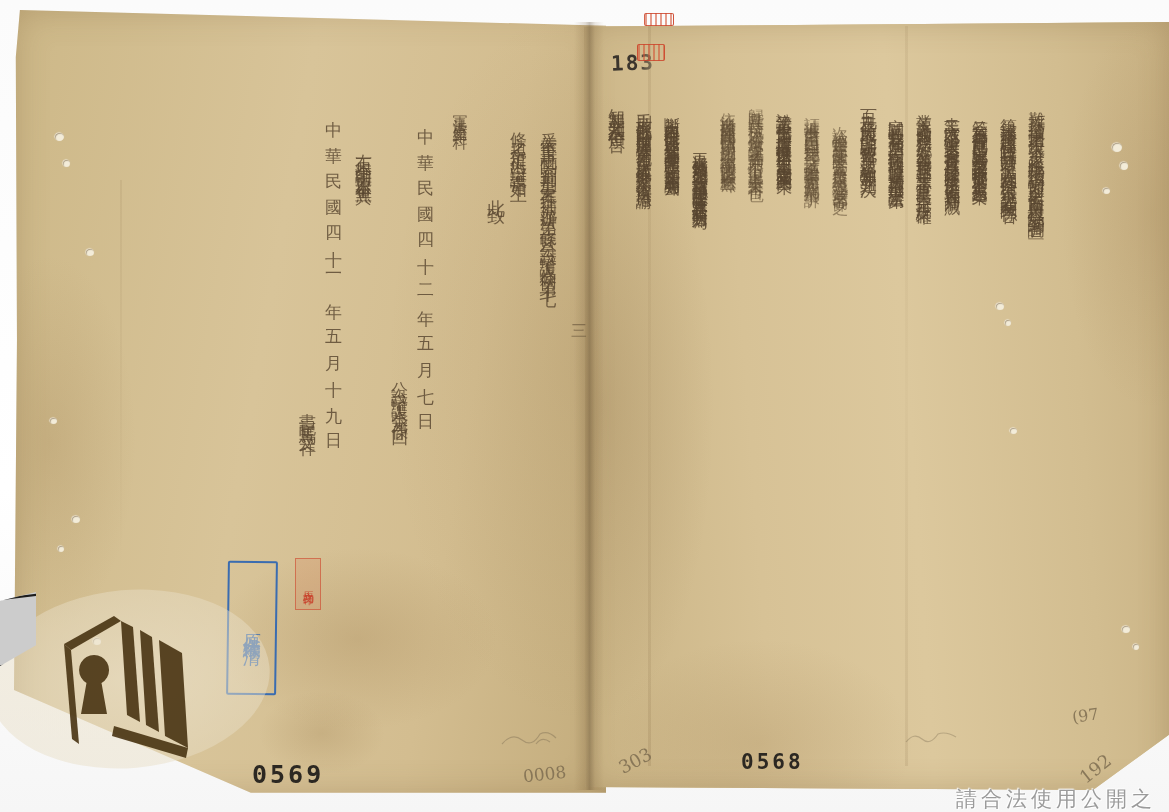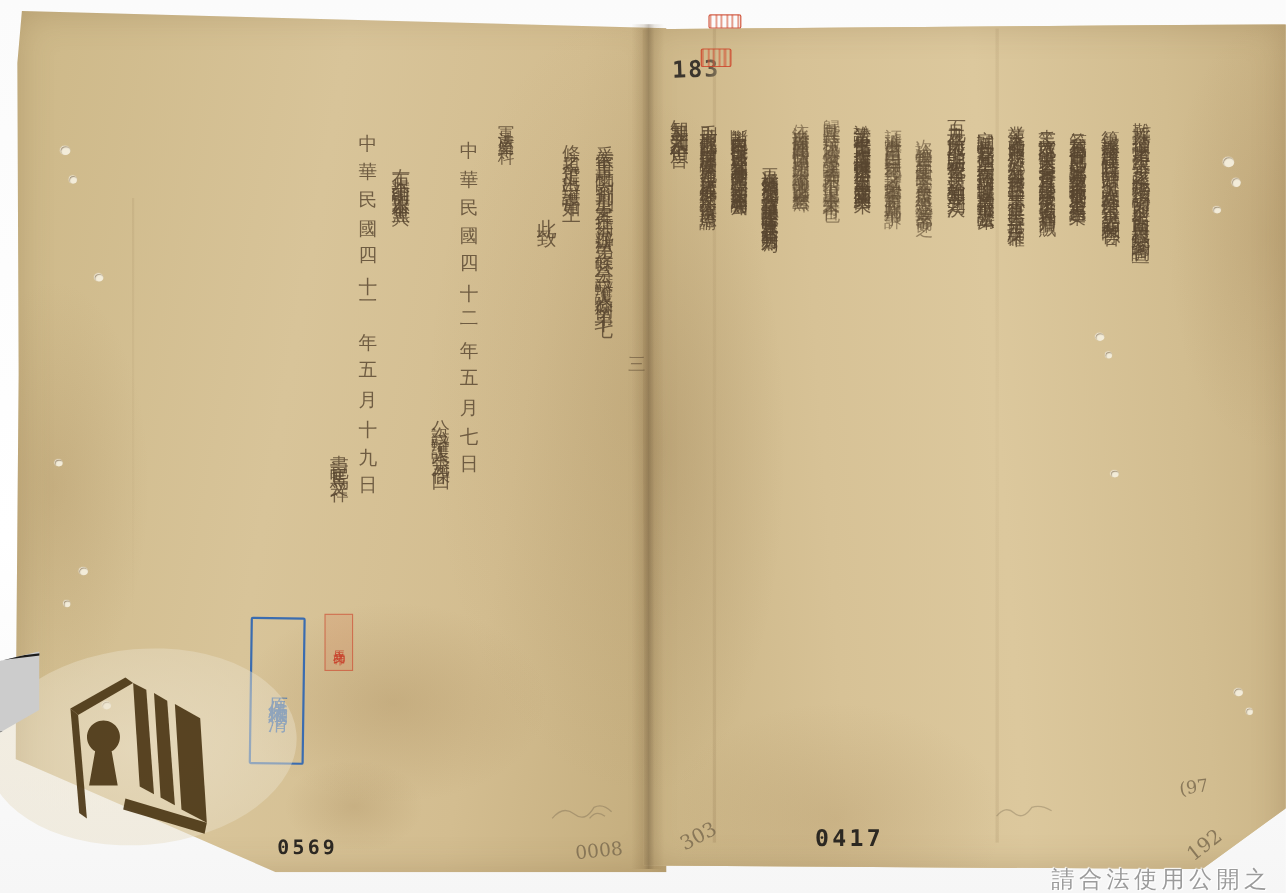--- a/index.html
+++ b/index.html
@@ -142,22 +142,22 @@
 
   <div id="blue-stamp">
     <span>原件模糊不清</span>
   </div>
 
   <div class="redseal" style="left:644px;top:13px;width:28px;height:11px;"></div>
   <div class="redseal" style="left:637px;top:44px;width:26px;height:15px;"></div>
 
   <div class="printnum" style="left:611px;top:51px;font-size:21px;letter-spacing:2px;transform:rotate(-2deg);z-index:4;color:#3b352d;
        -webkit-mask-image:linear-gradient(90deg,#000 60%,rgba(0,0,0,.4));mask-image:linear-gradient(90deg,#000 60%,rgba(0,0,0,.4));">183</div>
-  <div class="printnum" style="left:252px;top:760px;font-size:18px;letter-spacing:3px;">0569</div>
-  <div class="printnum" style="left:741px;top:750px;font-size:21px;letter-spacing:3px;">0417</div>
+  <div class="printnum" style="left:252px;top:760px;font-size:25px;letter-spacing:3px;">0569</div>
+  <div class="printnum" style="left:741px;top:750px;font-size:21px;letter-spacing:3px;">0568</div>
 
   <div class="pencil" style="left:523px;top:764px;font-size:17px;transform:rotate(-6deg);">0008</div>
   <div class="pencil" style="left:618px;top:750px;font-size:18px;transform:rotate(-28deg);">303</div>
   <div class="pencil" style="left:1072px;top:706px;font-size:16px;transform:rotate(-8deg);">(97</div>
   <div class="pencil" style="left:1078px;top:758px;font-size:18px;transform:rotate(-38deg);">192</div>
 
   <svg class="scribble" style="left:498px;top:726px;" width="70" height="26">
     <path d="M4,18 q10,-12 20,-4 t18,-6 q8,-4 16,4 m-20,6 q6,-8 14,-2" stroke="rgba(120,105,80,.8)" stroke-width="1.2" fill="none"></path>
   </svg>
   <svg class="scribble" style="left:902px;top:726px;" width="60" height="24">

